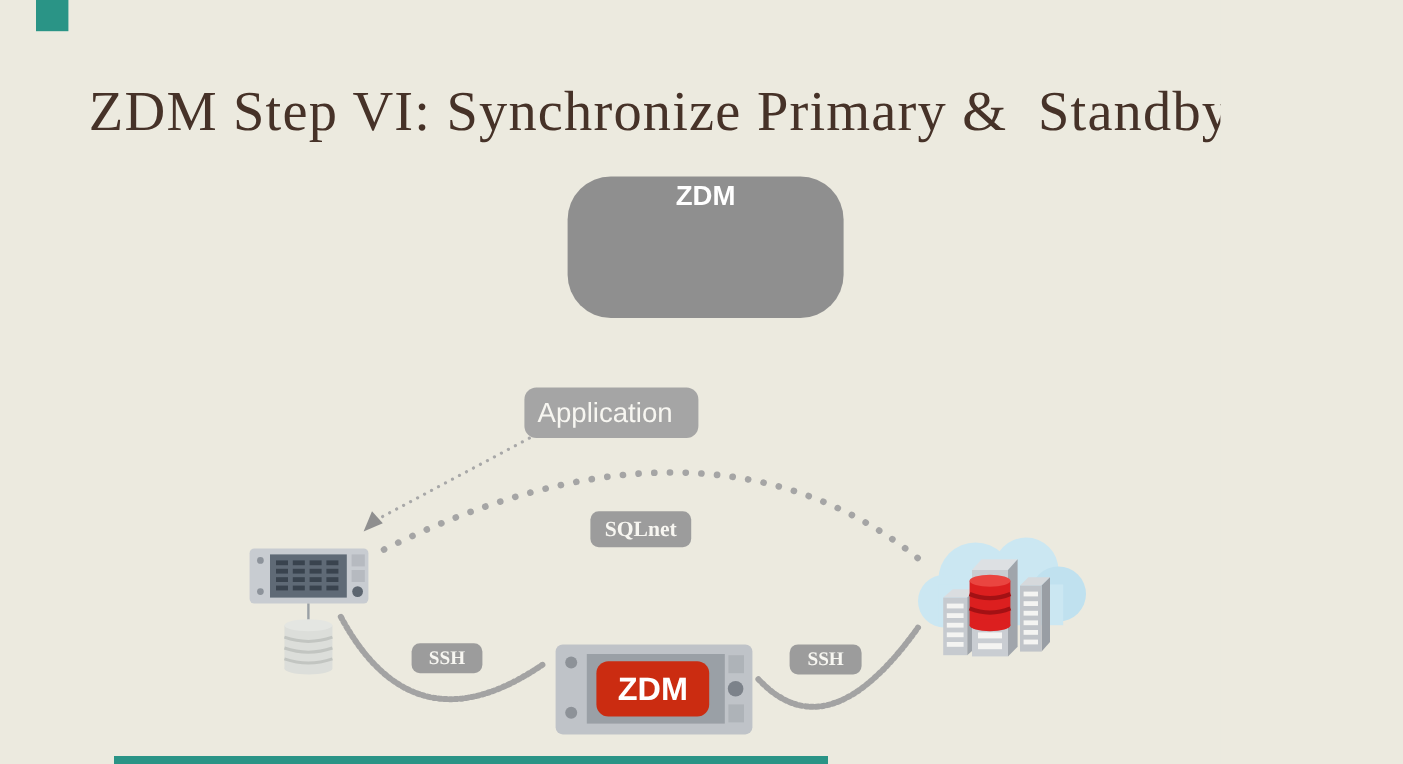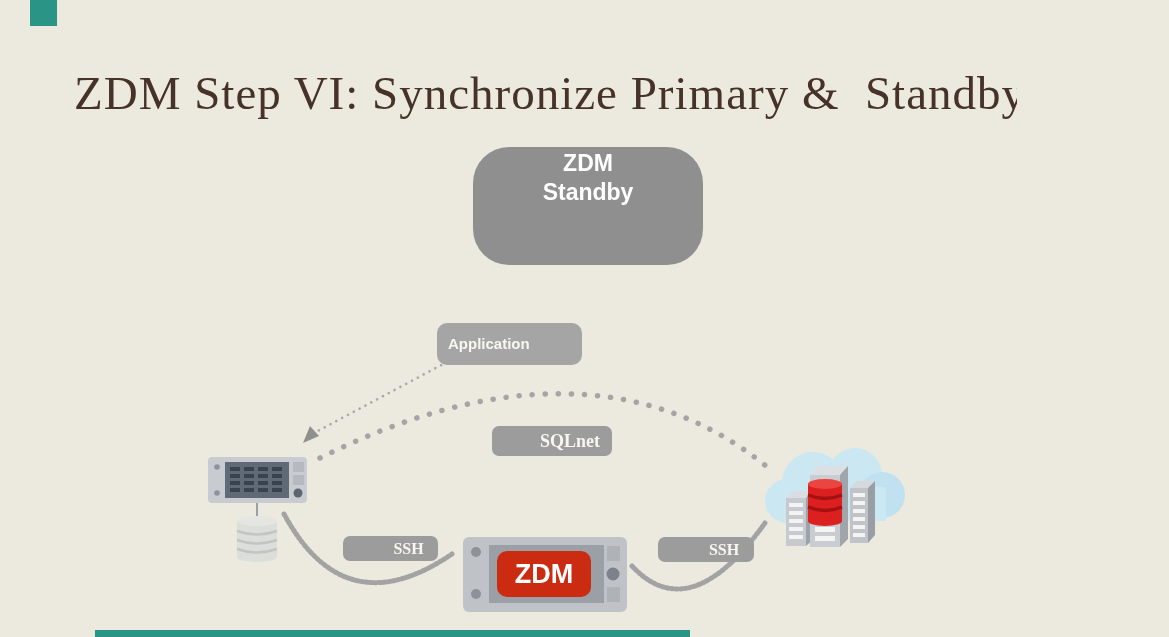--- a/index.html
+++ b/index.html
@@ -21,28 +21,27 @@
   }
   .process-box{
     position:absolute;left:473px;top:147px;width:230px;height:118px;
     background:#8F8F8F;border-radius:36px;
     color:#FFFFFF;font-weight:bold;font-size:23px;line-height:28.5px;
     text-align:center;padding-top:2px;box-sizing:border-box;
   }
   .app-label{
     position:absolute;left:437px;top:323px;width:145px;height:42px;
     background:#A5A5A5;border-radius:10px;
-    color:#F7F6F1;font-weight:bold;font-size:15px;line-height:42px;
+    color:#F7F6F1;font-weight:normal;font-size:23px;line-height:42px;
     padding-left:11px;box-sizing:border-box;
   }
   .pill{
     position:absolute;background:#9C9C9C;border-radius:7px;
     color:#F7F6F1;font-weight:bold;text-align:center;
     font-family:"Liberation Serif","DejaVu Serif",serif;
-    padding-left:36px;
   }
   .sqlnet-label{left:492px;top:426px;width:84px;height:30px;font-size:18px;line-height:30px;}
   .ssh-left-label{left:343px;top:536px;width:59px;height:25px;font-size:16px;line-height:25px;}
   .ssh-right-label{left:658px;top:537px;width:60px;height:25px;font-size:16px;line-height:25px;}
   .layer{position:absolute;left:0;top:0;}
   svg text{font-family:"Liberation Sans",sans-serif;}
 </style>
 </head>
 <body>
 
@@ -62,21 +61,20 @@
 
     <path d="M320,458 C480,378 640,364 766,466" fill="none" stroke="#A5A5A5" stroke-width="5.5" stroke-linecap="round" stroke-dasharray="0.1 13"></path>
 
     <path d="M284,514 Q345,627 452,554" fill="none" stroke="#A3A3A3" stroke-width="5" stroke-linecap="round" stroke-dasharray="2 2.6"></path>
 
     <path d="M632,566 Q690,628 765,523" fill="none" stroke="#A3A3A3" stroke-width="5" stroke-linecap="round" stroke-dasharray="2 2.6"></path>
   </svg>
 
   <div class="process-box">
     <div>ZDM</div>
-    <div>Standby</div>
   </div>
 
   <div class="app-label">Application</div>
 
   <div class="pill sqlnet-label">SQLnet</div>
 
   <div class="pill ssh-left-label">SSH</div>
   <div class="pill ssh-right-label">SSH</div>
 
   <svg class="layer" style="left:205px;top:455px" width="104" height="110" viewBox="0 0 104 110">

